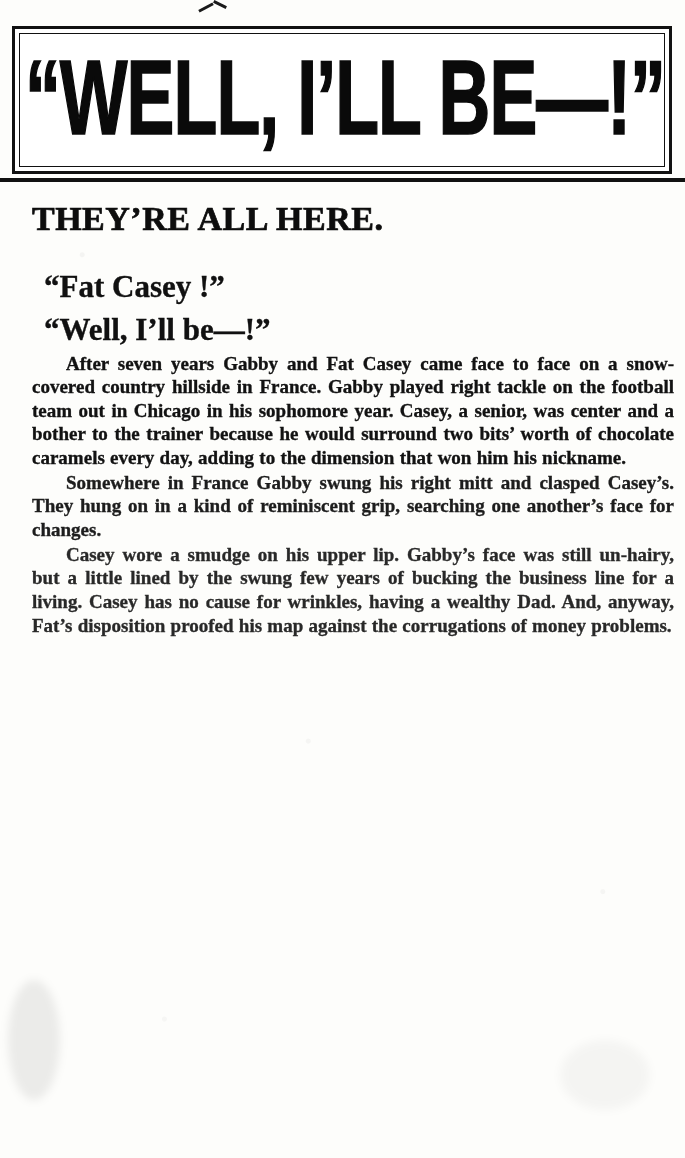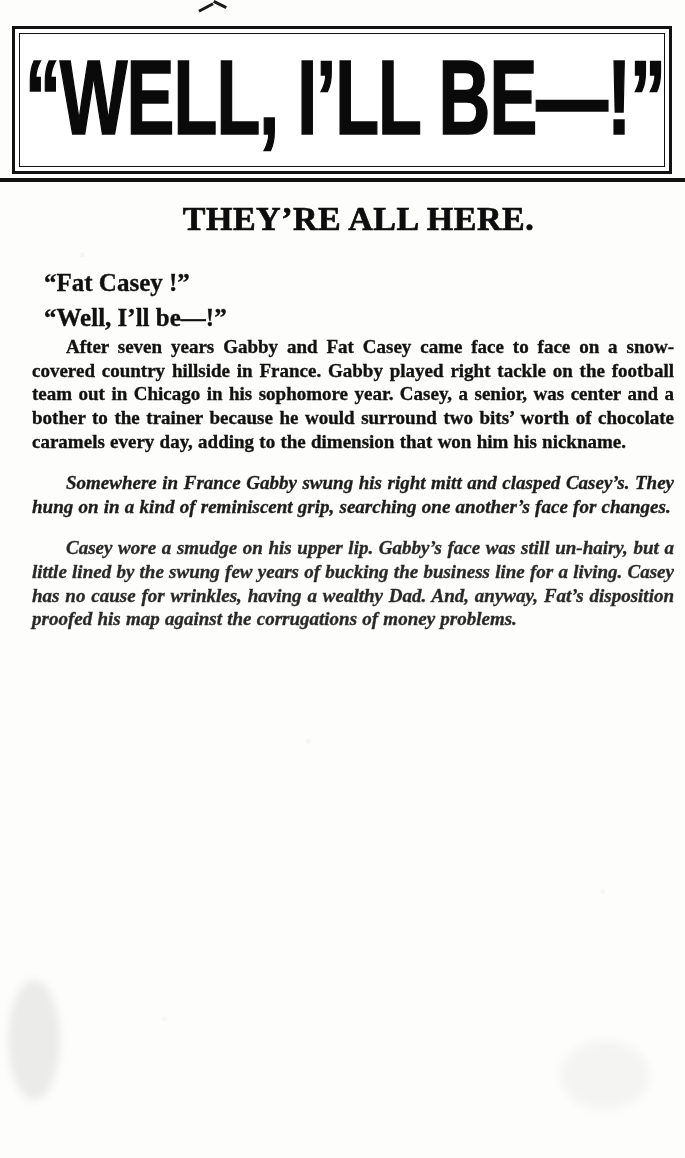--- a/index.html
+++ b/index.html
@@ -92,58 +92,58 @@
     background: #111;
   }
   .rule-top { top: 178px; }
 
   
   .subhead {
     position: absolute;
     left: 0;
     right: 0;
     top: 200px;
-    text-align: center;
+    text-align: left;
     font-family: "Liberation Serif", serif;
     font-weight: bold;
     font-size: 34px;
     letter-spacing: 0.5px;
     color: #0d0d0d;
     margin-left: 32px;
     -webkit-text-stroke: 0.7px #0d0d0d;
   }
 
   
   .column {
     position: absolute;
     left: 32px;
     top: 266px;
     width: 642px;
   }
   .quote-line {
-    font-size: 25px;
+    font-size: 31px;
     font-weight: bold;
     line-height: 1.38;
     padding-left: 12px;
     color: #111;
     -webkit-text-stroke: 0.35px #111;
   }
   p.body {
     margin: 0;
     font-size: 19px;
     line-height: 1.245;
     font-weight: bold;
     text-align: justify;
     text-justify: inter-word;
     text-indent: 34px;
     color: #121212;
     -webkit-text-stroke: 0.34px #121212;
     word-spacing: 0.5px;
   }
-  p.body + p.body { margin-top: 18px; font-style: italic; }
+  p.body + p.body { margin-top: 1px; }
 
   
   .fade-1 { opacity: 0.95; }
   .fade-2 { opacity: 0.9; }
 
   .smudge {
     position: absolute;
     background: rgba(0,0,0,0.07);
     border-radius: 50%;
     pointer-events: none;

